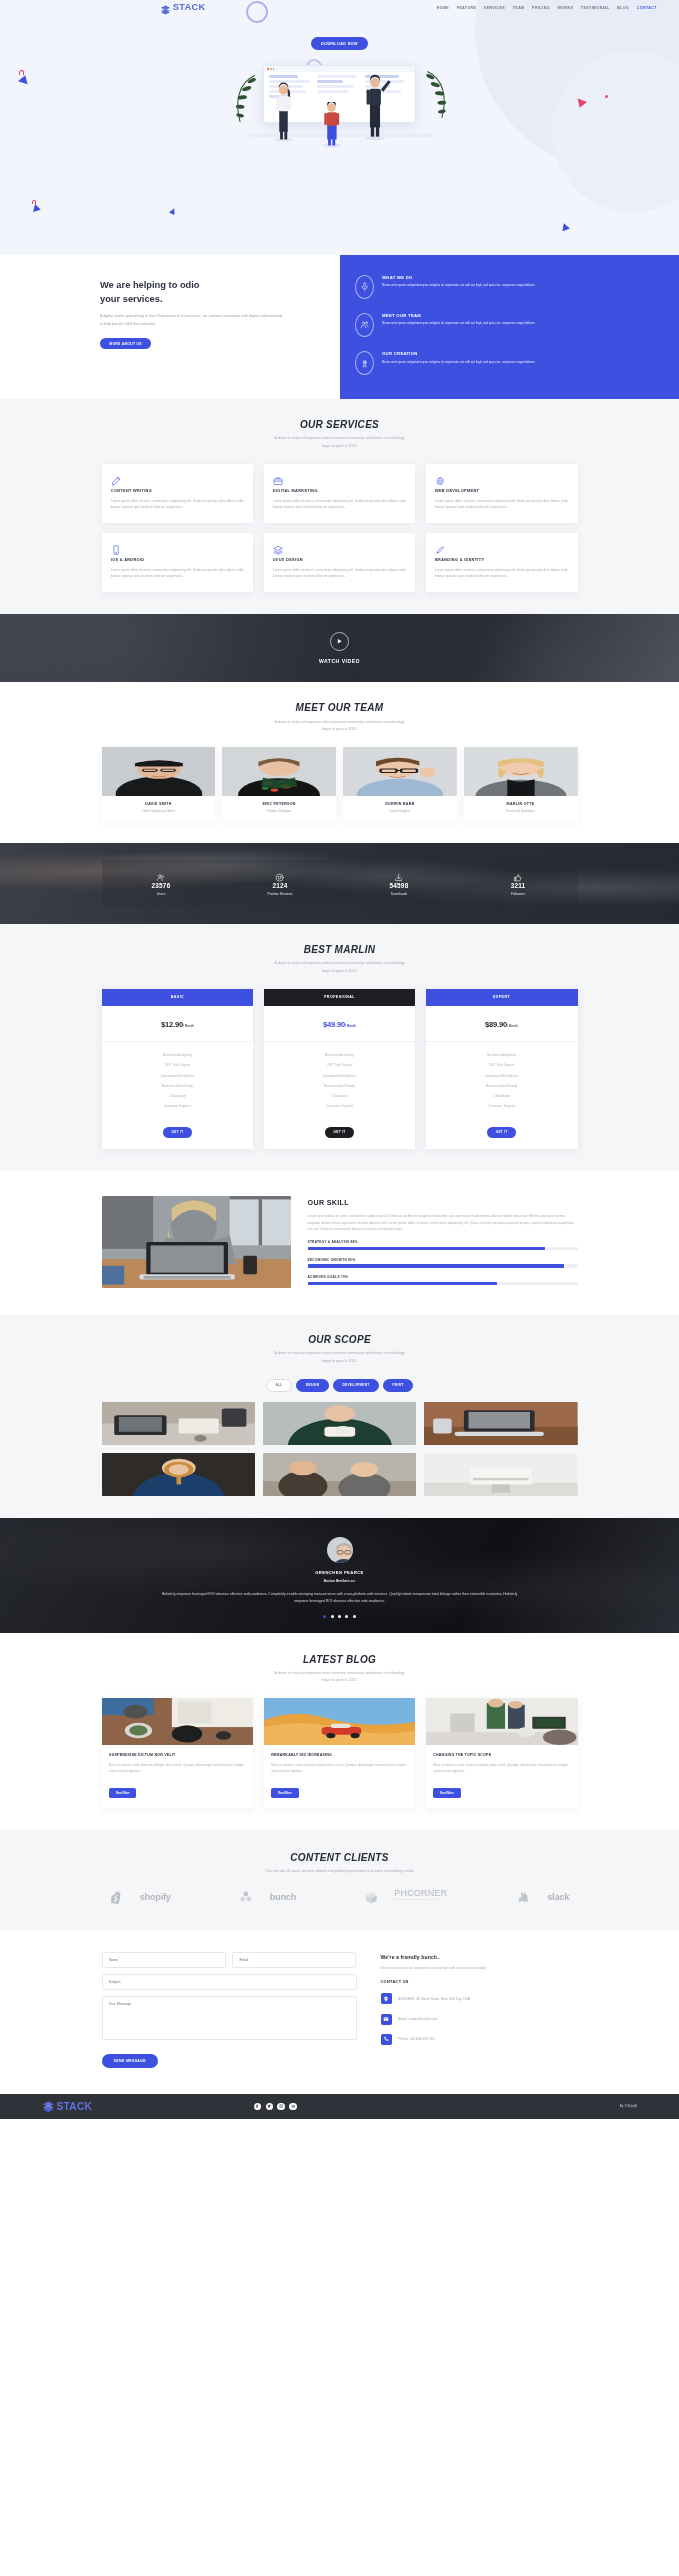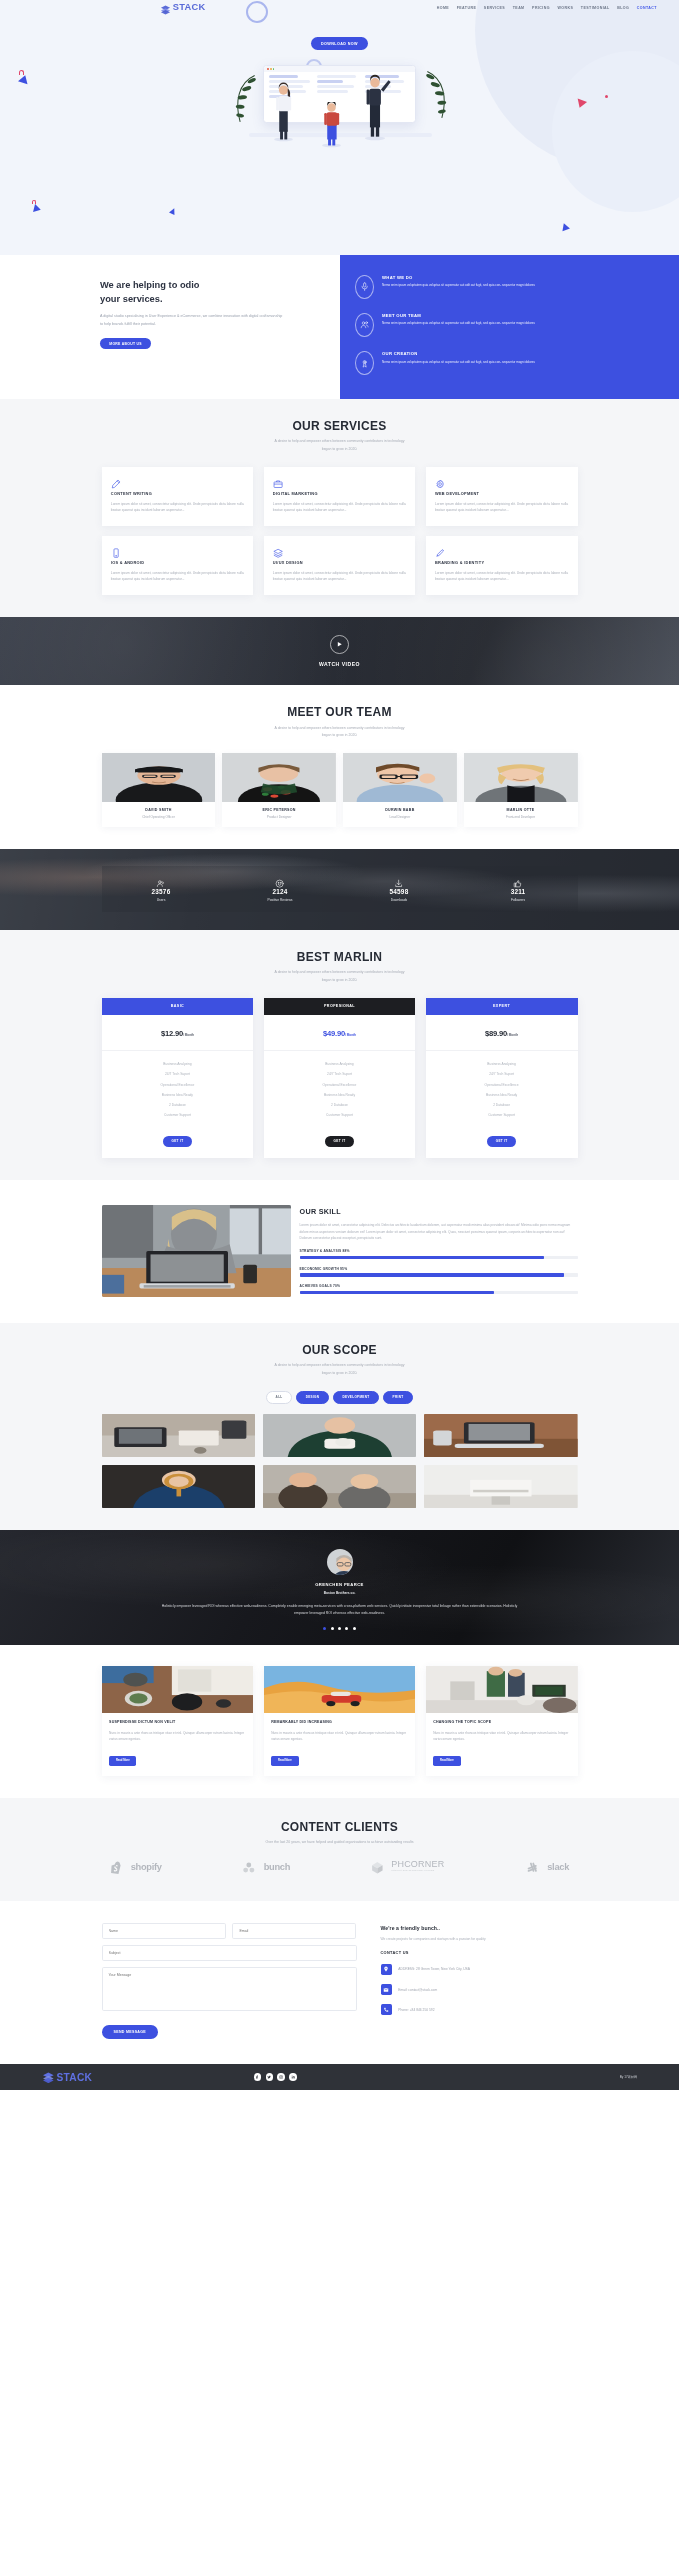--- a/index.html
+++ b/index.html
@@ -108,21 +108,21 @@
     display: flex; align-items: center; justify-content: center;
   }
   .feat h4 { color: #fff; font-size: 4.2px; font-weight: 700; letter-spacing: 0.3px; margin-bottom: 3.4px;}
   .feat p { color: rgba(255,255,255,.88); font-size: 3px; line-height: 1.7; }
 
   
   .sec { padding: 20.4px 0 22px; }
   .sec-grey { background: #f5f6f8; }
   .sec-head { text-align: center; margin-bottom: 13.6px; }
   .sec-head h2 {
-    font-size: 12px; font-weight: 700; letter-spacing: 0.3px; color: #262b35;
+    font-size: 10px; font-weight: 700; letter-spacing: 0.3px; color: #262b35; font-style: italic;
   }
   .sec-head p {
     font-size: 3.5px; color: #a6abb5; line-height: 2.1; margin-top: 5.1px;
   }
 
   .grid3 { display: grid; grid-template-columns: repeat(3, 1fr); gap: 10.2px; }
   .svc {
     background: #fff; padding: 10.2px 9.3px 12px;
     box-shadow: 0 1.7px 8.5px rgba(60,70,110,.07);
   }
@@ -189,21 +189,21 @@
   .price ul { list-style:none; padding: 8.5px 0 5.1px; }
   .price li { text-align:center; font-size: 3.3px; color:#aeb3bc; padding: 3.1px 0;}
   .price .foot { text-align:center; padding: 5.1px 0 11px; }
   .btn-pill {
     display:inline-block; border:none; border-radius: 12px;
     font-size: 3.1px; font-weight: 700; letter-spacing:0.3px;
     padding: 3.4px 8.5px; color:#fff; cursor:pointer;
   }
 
   
-  .skill { display:flex; gap: 9px; align-items: flex-start; }
+  .skill { display:flex; gap: 17px; align-items: flex-start; }
   .skill-img { width: 189px; height: 92px; border-radius:1.7px; overflow:hidden; position:relative; }
   .skill-txt { flex:1; padding-top: 1.7px;}
   .skill-txt h2 { font-size: 7.2px; font-weight:700; color:#262b35; letter-spacing:0.3px;}
   .skill-txt p { font-size: 3.3px; color:#a9aeb8; line-height: 2.0; margin-top: 6px;}
   .bar-wrap { margin-top: 7.6px; }
   .bar-lbl { font-size: 3.3px; font-weight: 700; color:#3b4250; letter-spacing:0.2px; margin-bottom: 2.5px;}
   .bar-bg { height: 3.4px; background:#eef0f4; border-radius:0.8px; }
   .bar-fg { height: 3.4px; background:#3d50e0; border-radius:0.8px; }
 
   
@@ -242,21 +242,21 @@
   .post .bd { padding: 7.6px 7.6px 10.2px;}
   .post h4 { font-size:3.6px; font-weight:700; letter-spacing:0.2px; color:#2d3342; margin-bottom:5.1px;}
   .post p { font-size:3.2px; color:#a9aeb8; line-height:2.0; margin-bottom:6.8px;}
   .btn-read {
     background:#3d50e0; color:#fff; border:none; border-radius:1.7px;
     font-size:2.7px; font-weight:600; padding: 3.4px 6.8px; cursor:pointer;
   }
 
   
   .clients-row { display:flex; align-items:center; justify-content:space-between; padding: 5.1px 8.5px 0; }
-  .client { opacity:.55; display:flex; align-items:center; gap:8px;justify-content:space-between; }
+  .client { opacity:.55; display:flex; align-items:center; gap:17px;justify-content:space-between; }
   .client .ctxt { font-size: 9.3px; font-weight:700; color:#7d838d; letter-spacing:-0.3px;}
 
   
   .contact { display:flex; gap: 24px; padding: 22px 0 25.5px; }
   .cform { width: 255px; }
   .frow { display:flex; gap:6.8px; margin-bottom: 6px; }
   .cform input, .cform textarea {
     border: 0.8px solid #e6e9ef; border-radius:1.7px; background:#fff;
     font-family: "Liberation Sans", sans-serif; font-size: 3.6px; color:#8b919c;
     padding: 5.1px 6px; width:100%; outline:none;
@@ -937,20 +937,27 @@
         <i></i>
         <i></i>
         <i></i>
         <i></i>
       </div>
     </div>
   </section>
 
   <section class="sec" style="background:#fff;">
     <div class="container">
+      <div class="sec-head">
+        <h2>LATEST BLOG</h2>
+        <p>
+          <span>A desire to help and empower others between community contributors in technology</span><br>
+          <span>began to grow in 2020.</span>
+        </p>
+      </div>
       <div class="grid3">
 
         <div class="post">
           <div class="img">
             <svg viewBox="0 0 100 55" width="100%" height="100%" preserveAspectRatio="none">
               <rect width="100" height="55" fill="#8d6448"></rect>
               <rect x="46" y="0" width="54" height="34" fill="#efece6"></rect>
               <rect x="50" y="4" width="22" height="26" fill="#e2e0d9"></rect>
               <rect x="0" y="0" width="34" height="20" fill="#3d6d9e"></rect>
               <circle cx="22" cy="16" r="8" fill="#4f5250"></circle>

